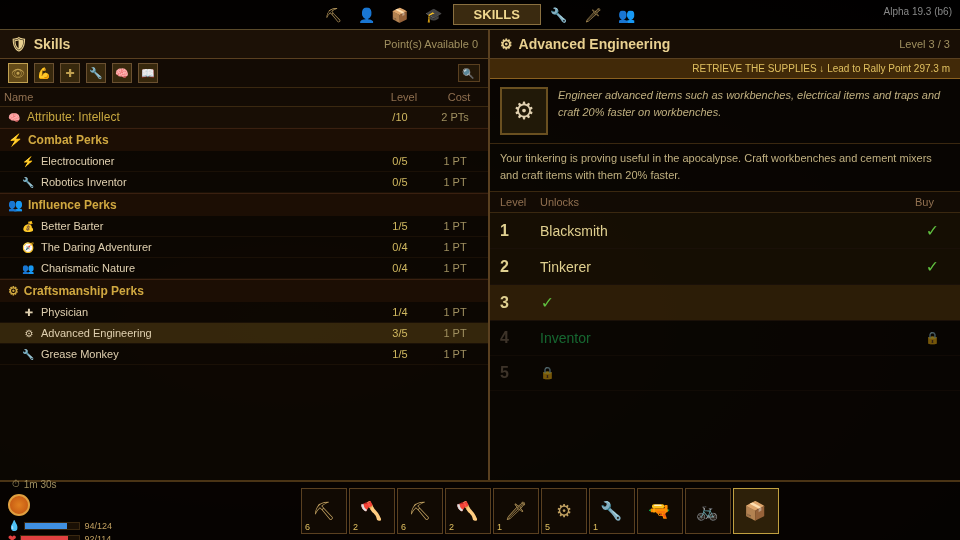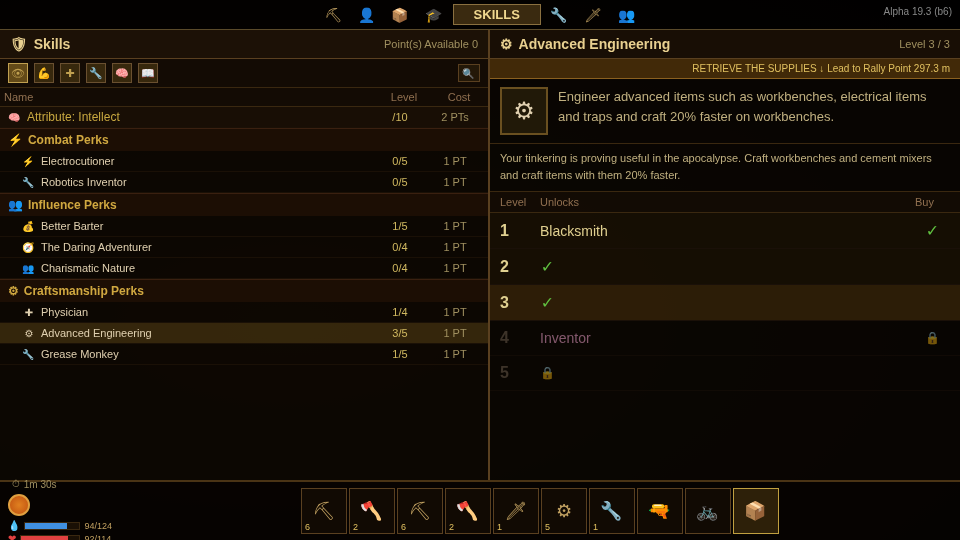--- a/index.html
+++ b/index.html
@@ -280,23 +280,24 @@
       background: rgba(40,30,10,0.8);
       border: 2px solid #6a5020;
       display: flex;
       align-items: center;
       justify-content: center;
       font-size: 24px;
       flex-shrink: 0;
     }
 
     .skill-desc-text {
-      font-size: 13px;
+      font-size: 11px;
       color: #c0b080;
       line-height: 1.5;
+      font-style: italic;
     }
 
     .skill-desc-secondary {
       padding: 6px 10px 8px;
       font-size: 11px;
       color: #c0b080;
       line-height: 1.5;
       border-bottom: 1px solid #3a2810;
     }
 
@@ -344,21 +345,21 @@
     }
 
     .ul-unlock-name {
       flex: 1;
       padding-left: 10px;
       font-size: 14px;
       color: #e0d090;
     }
 
     .unlock-row.locked .ul-unlock-name {
-      color: #f9a8d4;
+      color: #22c55e;
     }
 
     .ul-buy-icon {
       width: 35px;
       text-align: center;
       font-size: 16px;
       color: #60c040;
     }
 
     .ul-buy-icon.locked {
@@ -632,20 +633,21 @@
       <div class="ul-buy">Buy</div>
     </div>
 
     <div class="unlock-row unlocked">
       <div class="ul-level-num">1</div>
       <div class="ul-unlock-name">Blacksmith</div>
       <div class="ul-buy-icon">✓</div>
     </div>
     <div class="unlock-row unlocked">
       <div class="ul-level-num">2</div>
+      <div class="ul-unlock-name">Tinkerer</div>
       <div class="ul-buy-icon">✓</div>
     </div>
     <div class="unlock-row unlocked active-level">
       <div class="ul-level-num">3</div>
       <div class="ul-buy-icon">✓</div>
     </div>
     <div class="unlock-row locked">
       <div class="ul-level-num">4</div>
       <div class="ul-unlock-name">Inventor</div>
       <div class="ul-buy-icon locked">🔒</div>

